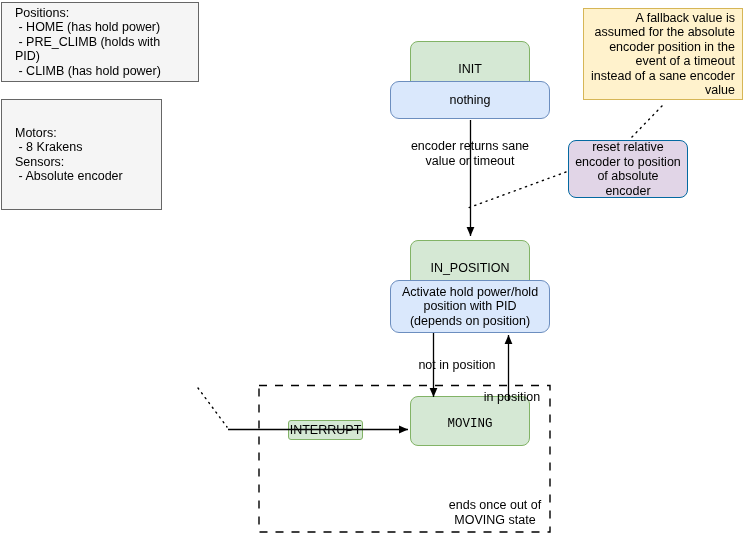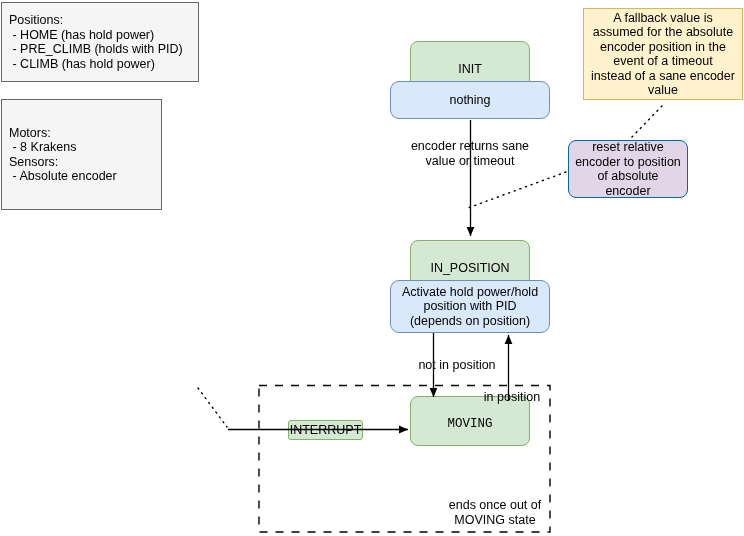--- a/index.html
+++ b/index.html
@@ -7,21 +7,21 @@
   #canvas {
     position:relative; width:744px; height:536px; background:#ffffff;
     overflow:hidden; color:#000; font-size:12.5px; line-height:14.5px;
   }
   svg.layer { position:absolute; left:0; top:0; width:744px; height:536px; }
   #bg-layer { z-index:0; }
   #fg-layer { z-index:3; pointer-events:none; }
   .box { position:absolute; z-index:1; }
   .note-gray {
     background:#f5f5f5; border:1px solid #666666;
-    display:flex; align-items:center; padding:4px 7px;
+    display:flex; align-items:center; padding:4px 13px;
   }
   .note-gray .txt { white-space:pre-wrap; text-align:left; }
   .note-yellow {
     background:#fff2cc; border:1px solid #d6b656;
     display:flex; align-items:center; justify-content:center; text-align:center;
   }
   .note-purple {
     background:#e1d5e7; border:1px solid #0369a1; border-radius:8px;
     display:flex; align-items:center; justify-content:center; text-align:center;
   }
@@ -66,21 +66,21 @@
  - CLIMB (has hold power)</div>
   </div>
 
   <div class="box note-gray" style="left:1px; top:99px; width:161px; height:111px;">
     <div class="txt">Motors:
  - 8 Krakens
 Sensors:
  - Absolute encoder</div>
   </div>
 
-  <div class="box note-yellow" style="left:583px; top:8px; width:160px; height:92px;">
+  <div class="box note-yellow" style="left:583px; top:8px; width:160px; height:92px;text-align:right;">
     <div class="pre">A fallback value is
 assumed for the absolute
 encoder position in the
 event of a timeout
 instead of a sane encoder
 value</div>
   </div>
 
   <div class="box note-purple" style="left:568px; top:140px; width:120px; height:58px;">
     <div class="pre">reset relative

